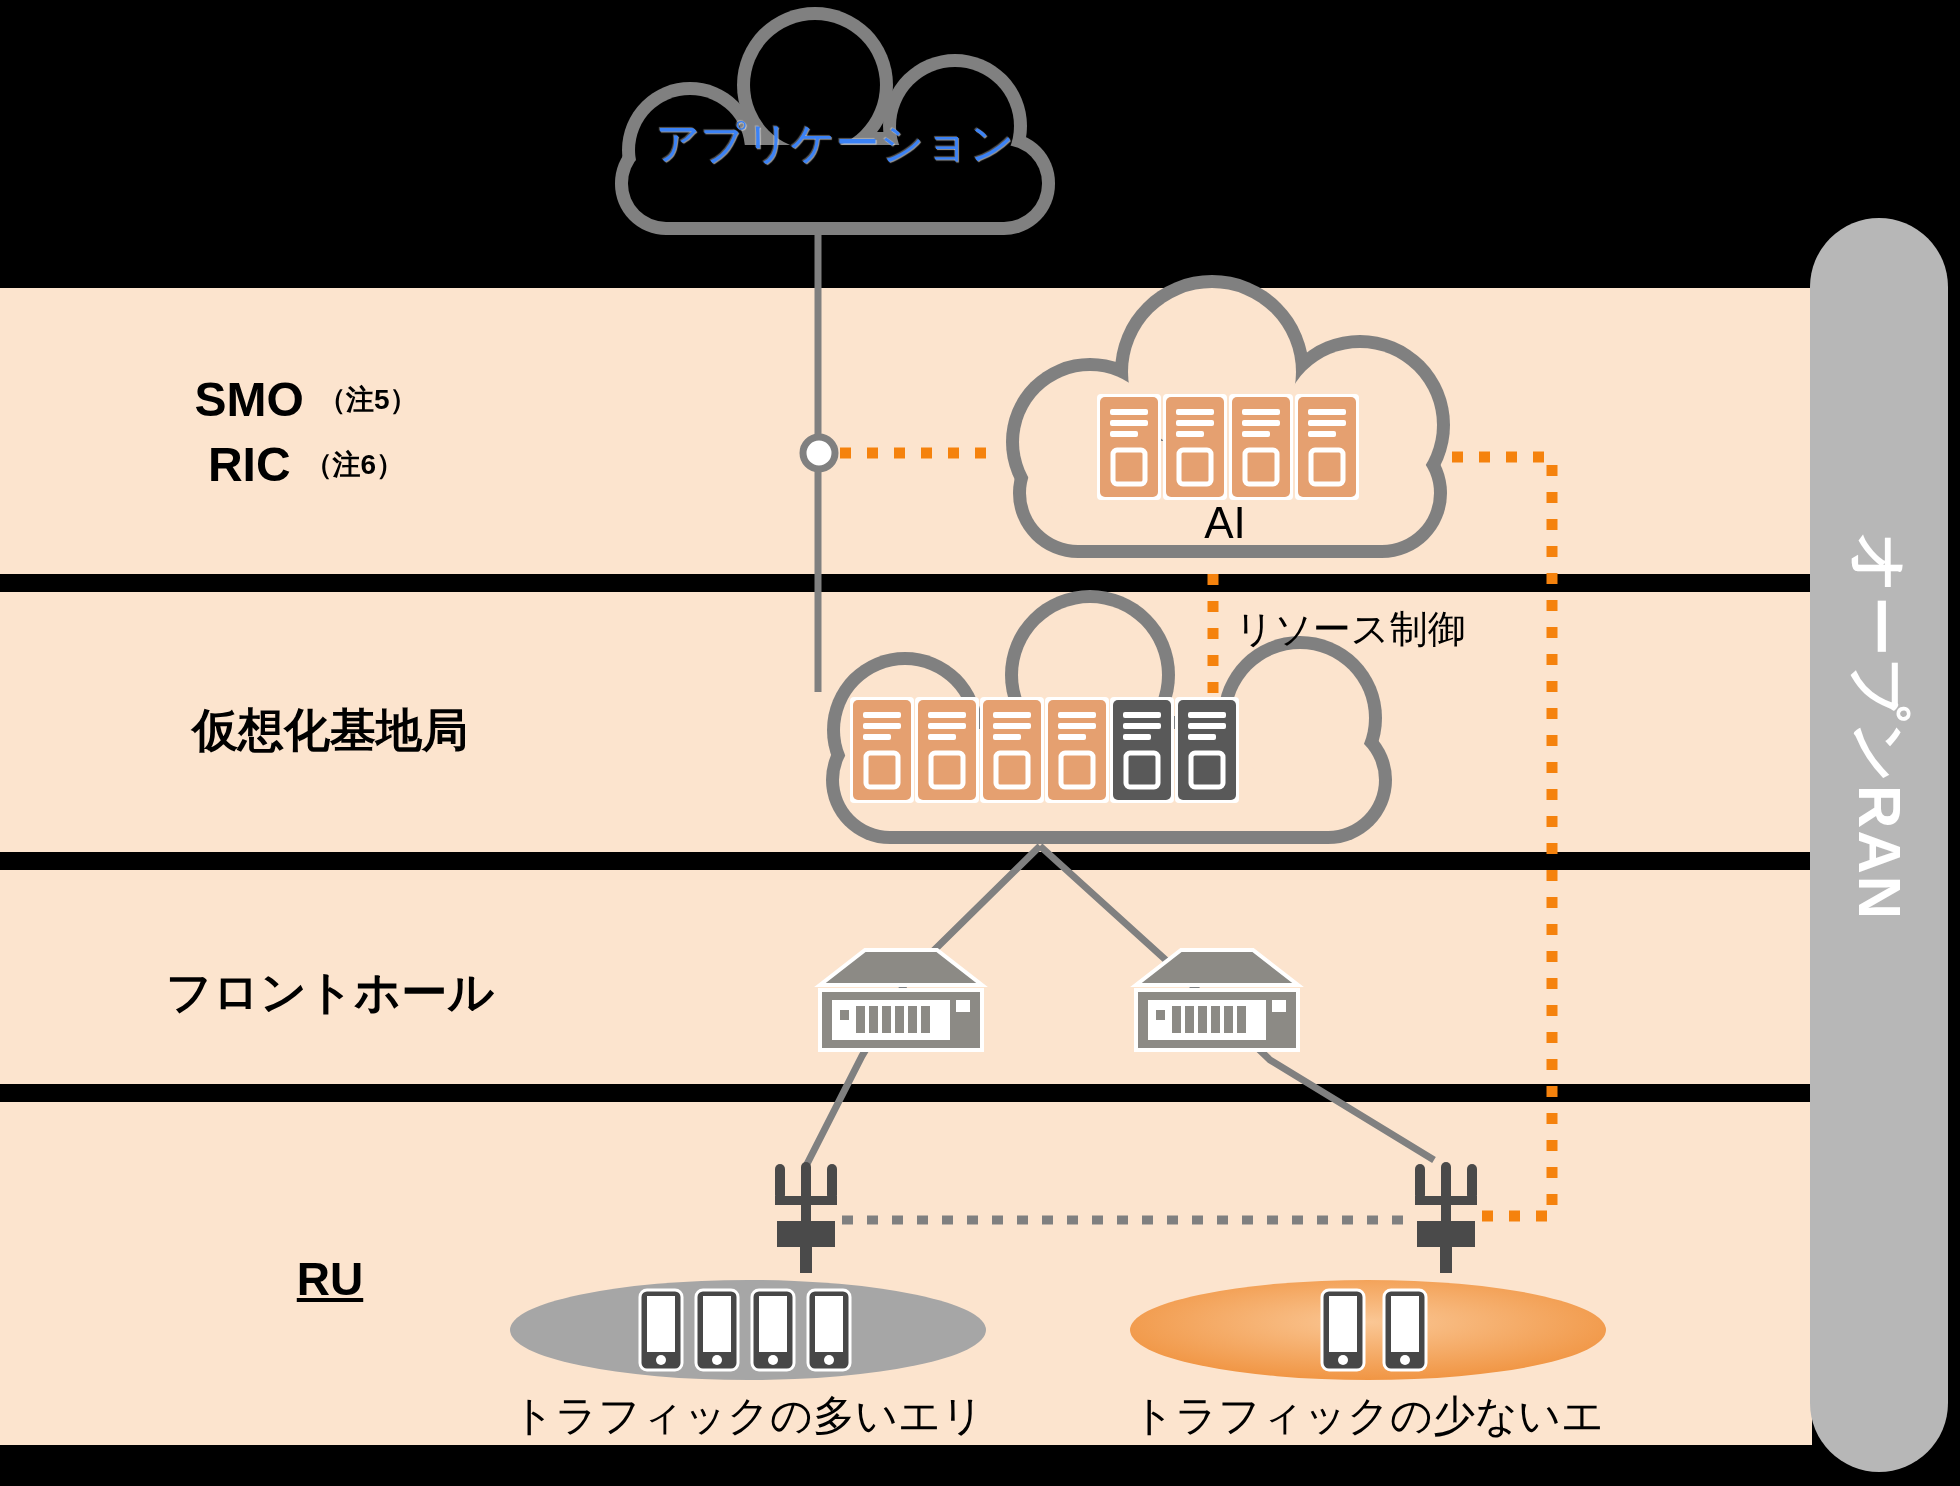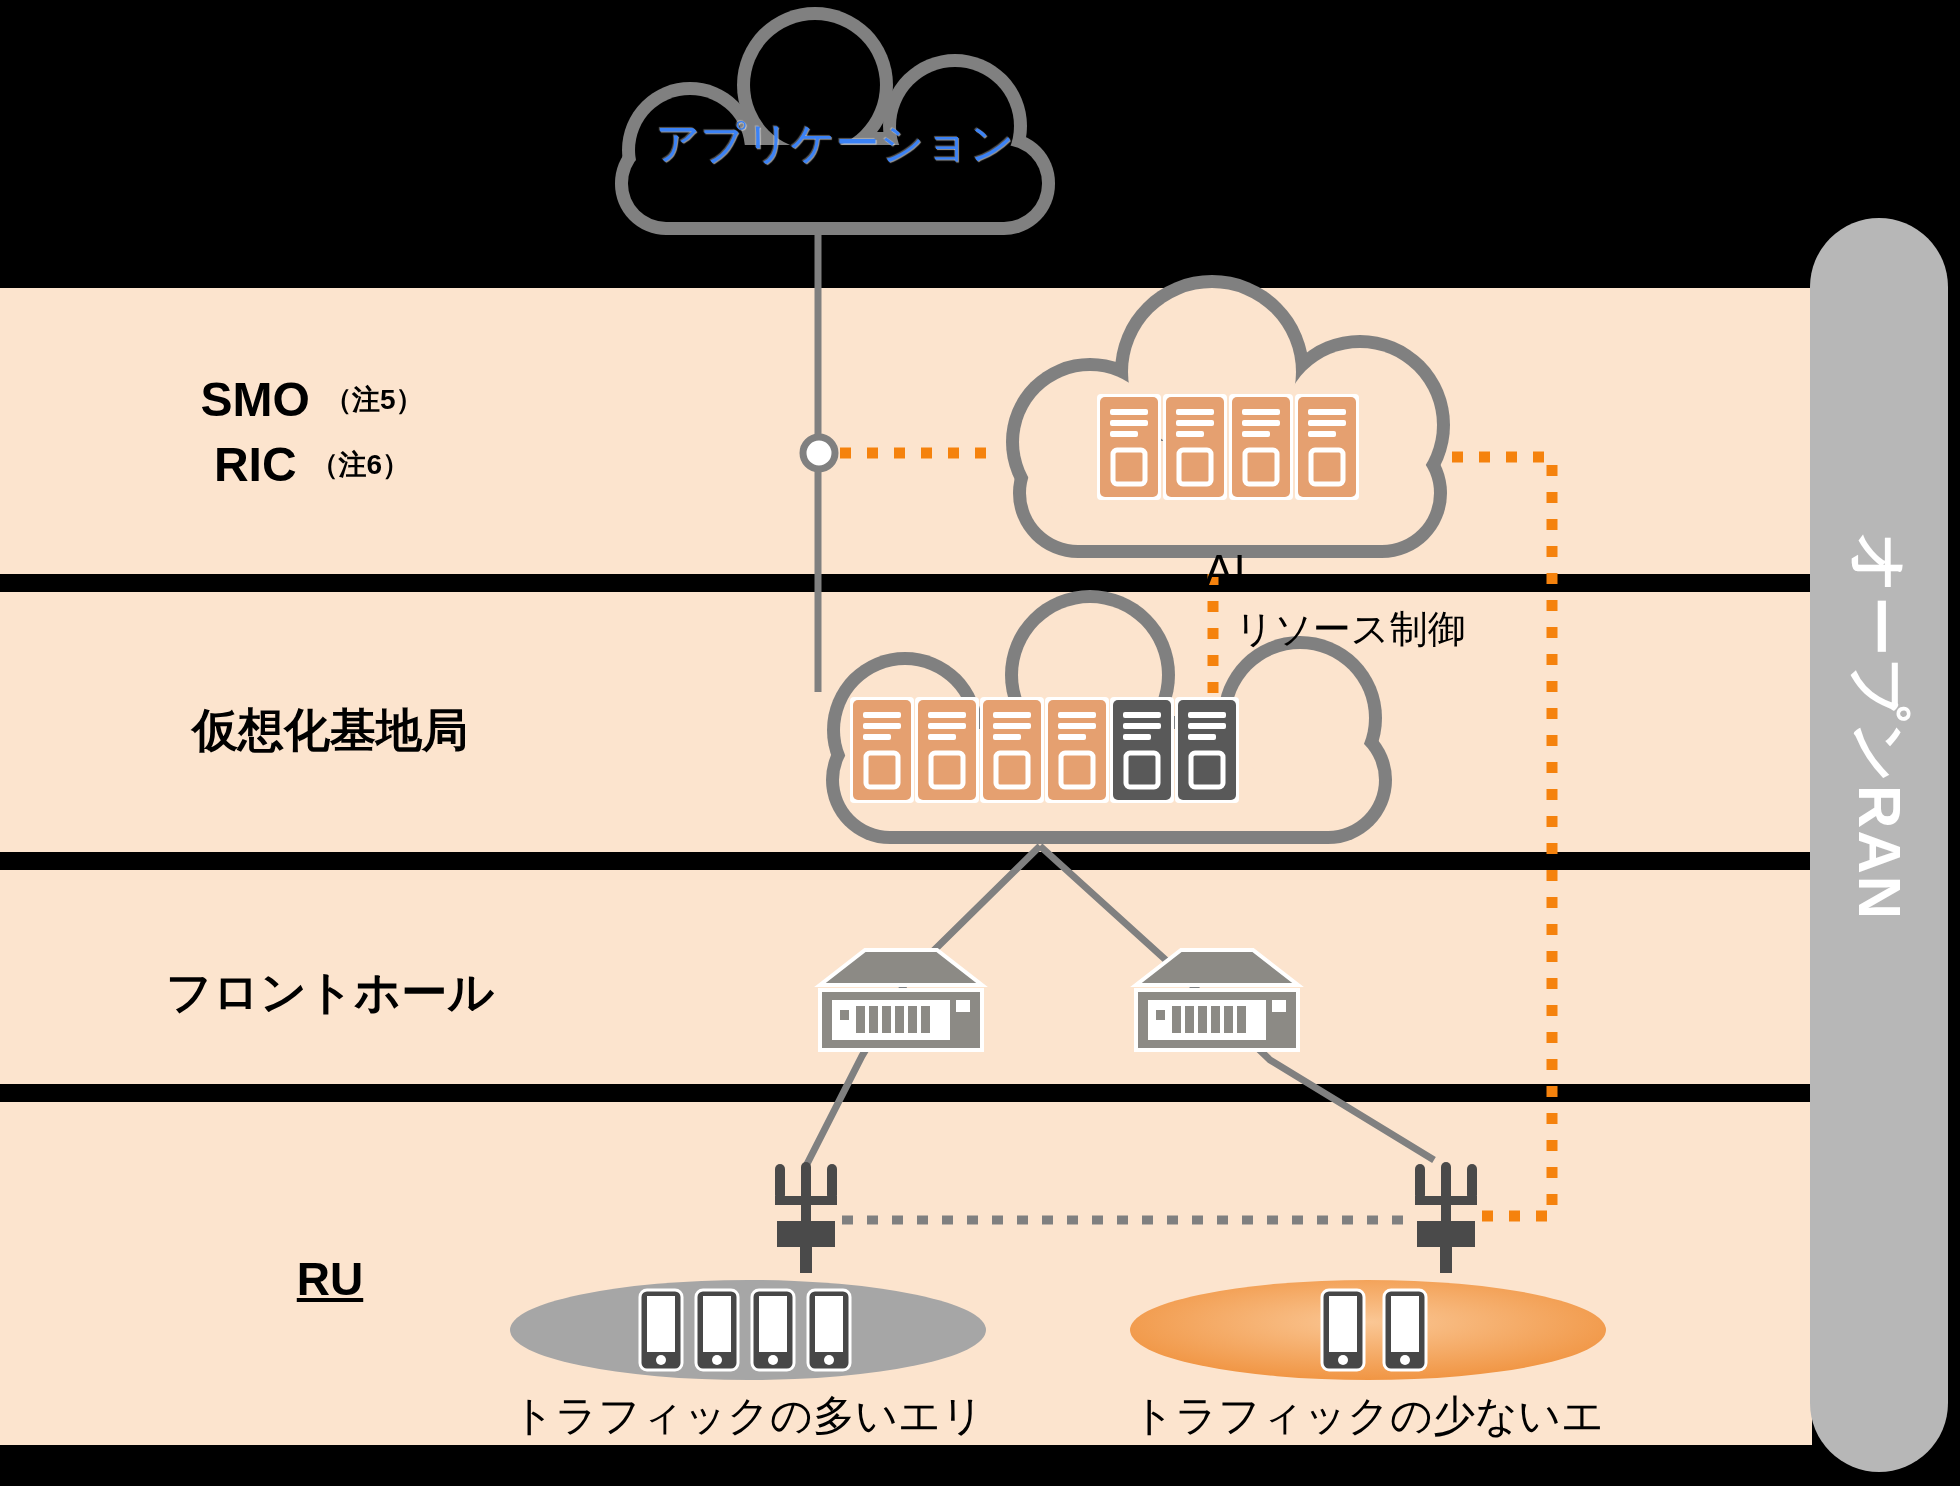--- a/index.html
+++ b/index.html
@@ -16,26 +16,26 @@
                  transform:rotate(90deg);color:#fff;font-size:60px;font-weight:bold;
                  text-align:center;line-height:80px;letter-spacing:2px;white-space:nowrap;}
   svg#diagram{position:absolute;left:0;top:0;}
   .txt{position:absolute;color:#000;}
   #app-cloud-label{left:615px;top:114px;width:440px;text-align:center;font-size:44px;
                    color:#3b82f6;text-shadow:1px 1px 1px rgba(255,255,255,.6),-1px -1px 1px rgba(255,255,255,.35);}
   .layer-label{left:130px;width:400px;text-align:center;font-weight:bold;font-size:46px;}
   #label-vbs{top:700px;}
   #label-fh{top:962px;}
   #label-ru{top:1252px;text-decoration:underline;}
-  #label-smo-ric{position:absolute;left:142px;top:372px;width:340px;display:flex;
+  #label-smo-ric{position:absolute;left:136px;top:372px;width:340px;display:flex;
                  flex-direction:column;align-items:center;gap:10px;}
   .smo-row{display:flex;align-items:center;}
   .smo-main{font-size:48px;font-weight:bold;}
   .smo-note{font-size:28px;font-weight:bold;margin-left:14px;}
-  #ai-label{left:1125px;top:498px;width:200px;text-align:center;font-size:44px;margin-top:48px;}
+  #ai-label{left:1125px;top:498px;width:200px;text-align:center;font-size:44px;}
   #resource-label{left:1235px;top:604px;font-size:38px;white-space:nowrap;}
   .area-label{top:1388px;width:480px;text-align:center;font-size:42px;}
   #area-label-left{left:508px;}
   #area-label-right{left:1128px;}
 </style>
 </head>
 <body>
 
 <div id="stage">
 

